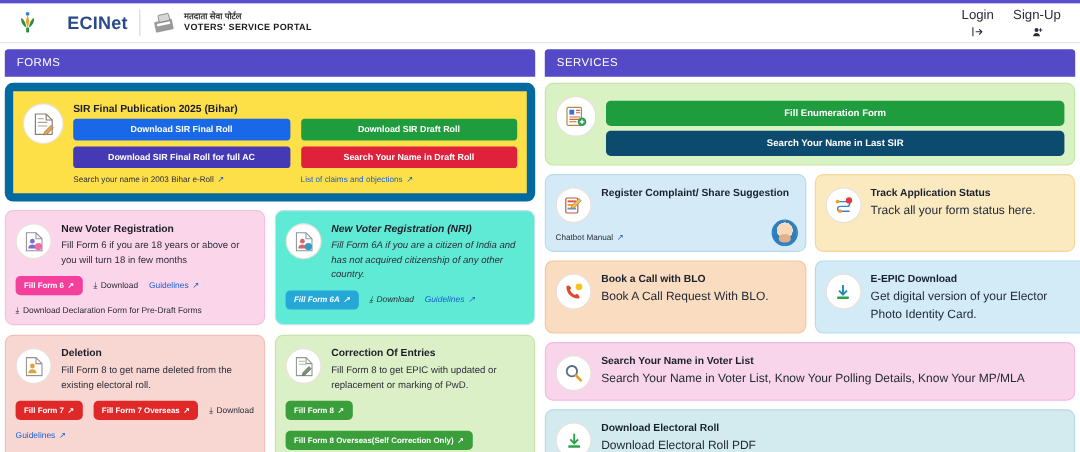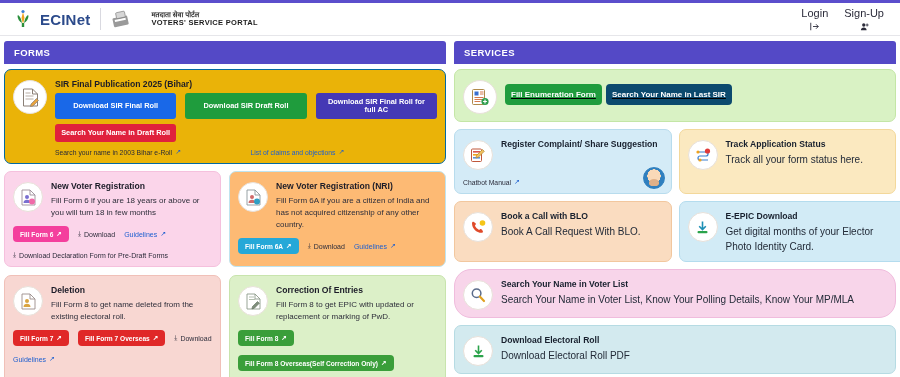--- a/index.html
+++ b/index.html
@@ -14,38 +14,38 @@
   
   .top-strip { height: 3px; background: #5b4ecc; width: 100%; }
 
   
   .header {
     height: 33px; background: #ffffff;
     display: flex; align-items: center;
     padding: 0 12px; border-bottom: 1px solid #e6e6ea;
     position: relative;
   }
-  .brand { display: flex; align-items: center; gap: 6px; }
+  .brand { display: flex; align-items: center; gap: 22px; }
   .eci-logo { width: 22px; height: 20px; position: relative; }
   .eci-name { font-size: 15px; font-weight: bold; color: #2b4a8b; letter-spacing: .2px; }
   .divider-v { width: 1px; height: 22px; background: #d9d9e0; margin: 0 10px; }
-  .portal { display: flex; align-items: center; gap: 20px; }
+  .portal { display: flex; align-items: center; gap: 6px; }
   .portal-icon { width: 20px; height: 18px; }
   .portal-text { line-height: 1.15; }
   .portal-hi { font-size: 7px; color: #333; font-weight: bold; }
   .portal-en { font-size: 7.5px; color: #1b1b1b; font-weight: bold; letter-spacing: .3px; }
   .header-right { margin-left: auto; display: flex; align-items: center; gap: 16px; padding-right: 4px; }
   .hdr-link { font-size: 11px; color: #2b2b3a; display: flex; align-items: center; gap: 3px; cursor: pointer; flex-direction: column; }
 
   
   .columns { display: flex; gap: 8px; padding: 0 4px; }
   .col { flex: 1 1 0; min-width: 0; }
   .panel-head {
     background: #5449c6; color: #fff;
-    font-size: 9.5px; font-weight: bold; letter-spacing: .4px;
+    font-size: 9.5px; font-weight: normal; letter-spacing: .4px;
     padding: 6px 10px; border-radius: 3px 3px 0 0;
     margin-top: 5px;
   }
 
   
   .card {
     border-radius: 7px; border: 1px solid rgba(0,0,0,.07);
     padding: 7px 8px; position: relative; overflow: hidden;
   }
   .card-row { display: flex; gap: 8px; align-items: flex-start; }
@@ -83,31 +83,31 @@
   .linkbtn {
     display: inline-flex; align-items: center; gap: 3px;
     font-size: 7px; color: #2c2c3a; cursor: pointer; white-space: nowrap;
   }
   .linkbtn.blue { color: #1d5fd0; }
   .arrow { font-size: 7px; color: #1d5fd0; }
   .dl { font-size: 7px; }
   .actions { display: flex; align-items: center; gap: 9px; flex-wrap: wrap; margin-top: 7px; }
 
   
-  .sir-card { background: #eab308; border: 1px solid #0369a1; }
-  .sir-grid { display: grid; grid-template-columns: 1fr 1fr 1fr; gap: 5px 9px; margin-top: 4px; }
+  .sir-card { background: #fde047; border: 7px solid #0369a1; }
+  .sir-grid { display: grid; grid-template-columns: 1fr 1fr; gap: 5px 9px; margin-top: 4px; }
   .sir-links { display: grid; grid-template-columns: 1fr 1fr; gap: 9px; margin-top: 6px; }
   .sir-link { font-size: 6.8px; color: #2b2b38; display: flex; align-items: center; gap: 3px; cursor: pointer; }
   .sir-link.b { color: #1d5fd0; }
 
   
   .grid2 { display: grid; grid-template-columns: 1fr 1fr; gap: 8px; margin-top: 7px; }
 
   .c-pink   { background: #fbd5ea; border-color: #f5c0dd; }
-  .c-cyan   { background: #fdba74; border-color: #bfe4ef; }
+  .c-cyan   { background: #5eead4; border-color: #bfe4ef; font-style: italic; }
   .c-salmon { background: #f8d7d2; border-color: #f0c0b8; }
   .c-green  { background: #dcf0c8; border-color: #c8e4ad; }
 
   
   .svc-card { border-radius: 7px; padding: 7px 8px; border: 1px solid rgba(0,0,0,.07); }
   .s-green  { background: #d9f2c4; border-color: #c4e6a6; }
   .s-blue   { background: #d4ebf7; border-color: #b8dced; }
   .s-amber  { background: #fbe9c0; border-color: #f3d89b; }
   .s-peach  { background: #fadcc0; border-color: #f2c79e; }
   .s-lblue  { background: #d2ebf6; border-color: #b4dcee; }
@@ -380,21 +380,21 @@
         <div class="avatar">
           <svg width="18" height="18" viewBox="0 0 18 18">
             <rect x="1.5" y="1.5" width="12" height="15" rx="1" fill="#fff" stroke="#b08a4a" stroke-width="1"></rect>
             <rect x="3.5" y="3.5" width="4" height="4" fill="#3a6fd0"></rect>
             <path d="M9 4h3.5M9 6h3.5M3.5 9.5h9M3.5 11.5h9M3.5 13.5h6" stroke="#d06a3a" stroke-width=".9"></path>
             <circle cx="14" cy="13.5" r="3.6" fill="#2e9e4e"></circle>
             <path d="M14 11.6v3.8M12.1 13.5h3.8" stroke="#fff" stroke-width="1.1"></path>
           </svg>
         </div>
         <div class="card-body">
-          <div style="display:flex; flex-direction:row; gap:4px; margin-top:5px;text-decoration:underline;">
+          <div style="display:flex; flex-direction:column; gap:4px; margin-top:5px;">
             <div class="svc-btn b-green">Fill Enumeration Form</div>
             <div class="svc-btn b-teal">Search Your Name in Last SIR</div>
           </div>
         </div>
       </div>
     </div>
 
     <div class="svc-grid">
 
       <div class="svc-card s-blue rel">
@@ -454,27 +454,27 @@
       <div class="svc-card s-lblue" style="margin-right:-14px;">
         <div class="card-row">
           <div class="avatar sm">
             <svg width="15" height="15" viewBox="0 0 15 15">
               <path d="M7.5 1.5v7.5M4.2 6.2l3.3 3.3 3.3-3.3" fill="none" stroke="#1d8fb5" stroke-width="1.6"></path>
               <rect x="2.5" y="11" width="10" height="2.2" rx="1" fill="#2aa34a"></rect>
             </svg>
           </div>
           <div class="card-body">
             <div class="svc-title">E-EPIC Download</div>
-            <div class="svc-desc">Get digital months of your Elector Photo Identity Card.</div>
+            <div class="svc-desc">Get digital version of your Elector Photo Identity Card.</div>
           </div>
         </div>
       </div>
     </div>
 
-    <div class="svc-card s-pink" style="margin-top:7px;border-radius:17px;">
+    <div class="svc-card s-pink" style="margin-top:7px;">
       <div class="card-row">
         <div class="avatar sm">
           <svg width="16" height="16" viewBox="0 0 16 16">
             <circle cx="6.6" cy="6.3" r="4.3" fill="none" stroke="#5a6b8a" stroke-width="1.5"></circle>
             <path d="M9.8 9.6l4.2 4.4" stroke="#e0a020" stroke-width="2.2" stroke-linecap="round"></path>
           </svg>
         </div>
         <div class="card-body">
           <div class="svc-title">Search Your Name in Voter List</div>
           <div class="svc-desc">Search Your Name in Voter List, Know Your Polling Details, Know Your MP/MLA</div>

